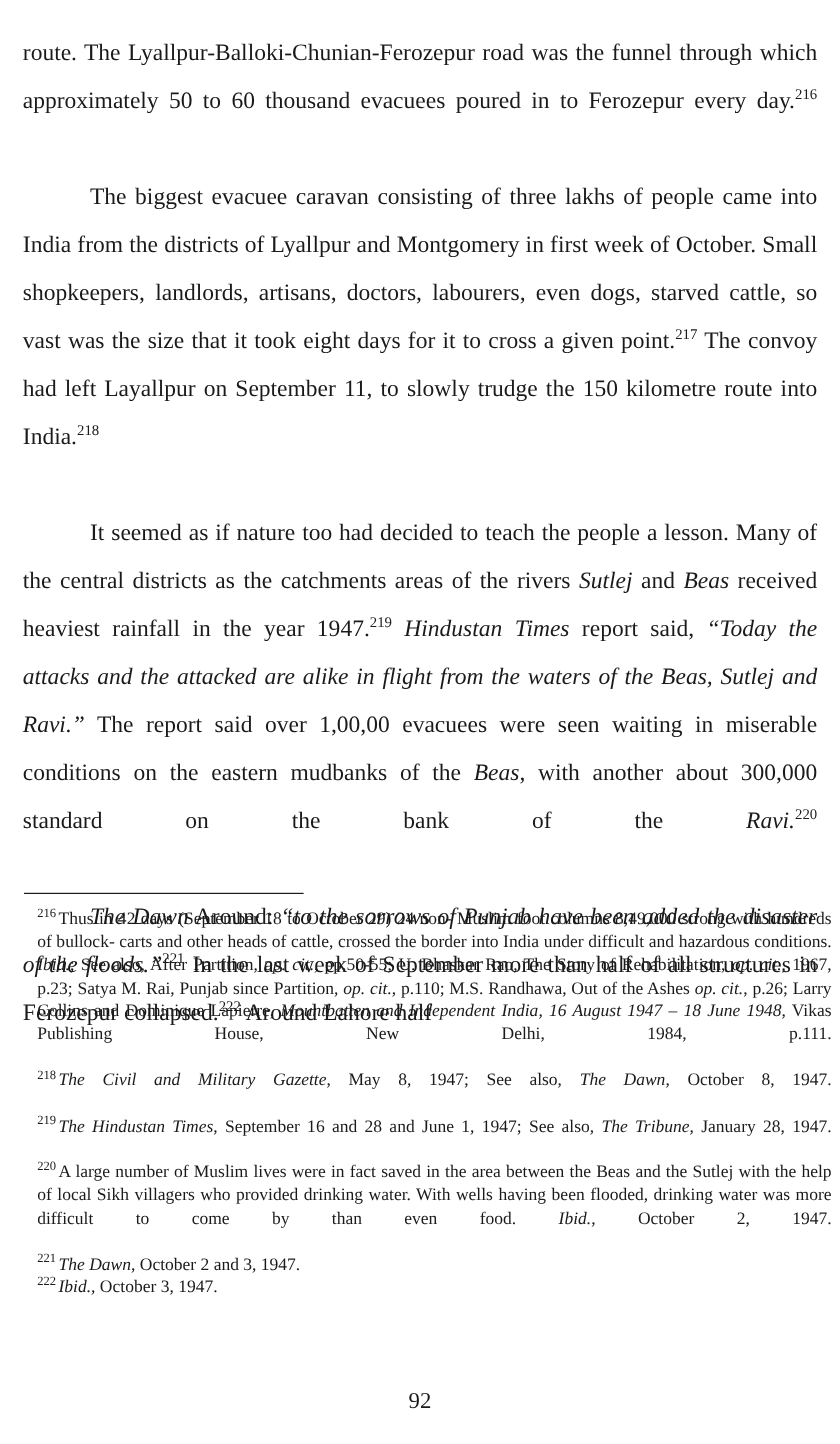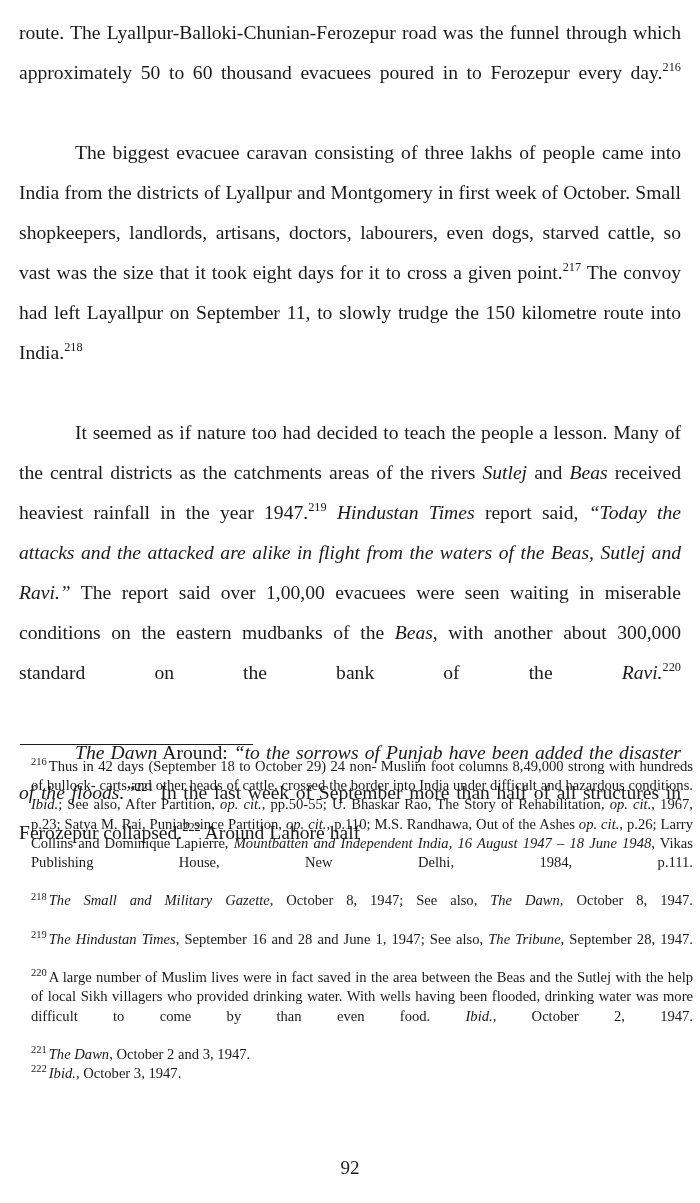--- a/index.html
+++ b/index.html
@@ -15,21 +15,21 @@
     color: #1a1a1a;
     overflow: hidden;
   }
 
   .page {
     position: absolute;
     left: 0; top: 0;
     width: 700px;
     height: 1203px;
     box-sizing: border-box;
-    padding: 0 19px;
+    padding: 12px 19px;
   }
 
   
   .body-block {
     margin-top: 13px;
   }
   .para {
     font-size: 19.6px;
     line-height: 40px;
     text-align: justify;
@@ -116,22 +116,22 @@
     <p class="para"><span>route. The Lyallpur-Balloki-Chunian-Ferozepur road was the funnel through which approximately 50 to 60 thousand evacuees poured in to Ferozepur every day.</span><sup class="fnref">216</sup></p>
     <p class="para indent"><span>The biggest evacuee caravan consisting of three lakhs of people came into India from the districts of Lyallpur and Montgomery in first week of October. Small shopkeepers, landlords, artisans, doctors, labourers, even dogs, starved cattle, so vast was the size that it took eight days for it to cross a given point.</span><sup class="fnref">217</sup><span> The convoy had left Layallpur on September 11, to slowly trudge the 150 kilometre route into India.</span><sup class="fnref">218</sup></p>
     <p class="para indent"><span>It seemed as if nature too had decided to teach the people a lesson. Many of the central districts as the catchments areas of the rivers </span><i>Sutlej</i><span> and </span><i>Beas</i><span> received heaviest rainfall in the year 1947.</span><sup class="fnref">219</sup><span> </span><i>Hindustan Times</i><span> report said, </span><i>“Today the attacks and the attacked are alike in flight from the waters of the Beas, Sutlej and Ravi.”</i><span> The report said over 1,00,00 evacuees were seen waiting in miserable conditions on the eastern mudbanks of the </span><i>Beas</i><span>, with another about 300,000 standard on the bank of the </span><i>Ravi.</i><sup class="fnref">220</sup></p>
     <p class="para nolast indent"><i>The Dawn</i><span> Around: </span><i>“to the sorrows of Punjab have been added the disaster of the floods.”</i><sup class="fnref">221</sup><span> In the last week of September more than half of all structures in Ferozepur collapsed.</span><sup class="fnref">222</sup><span> Around Lahore half</span></p>
   </div>
 
   <div class="fn-rule"></div>
 
   <div class="footnotes">
     <p class="fn"><sup class="num">216</sup><span>Thus in 42 days (September 18 to October 29) 24 non- Muslim foot columns 8,49,000 strong with hundreds of bullock- carts and other heads of cattle, crossed the border into India under difficult and hazardous conditions. </span><i>Ibid.</i><span>; See also, After Partition, </span><i>op. cit.</i><span>, pp.50-55; U. Bhaskar Rao, The Story of Rehabilitation, </span><i>op. cit.</i><span>, 1967, p.23; Satya M. Rai, Punjab since Partition, </span><i>op. cit.</i><span>, p.110; M.S. Randhawa, Out of the Ashes </span><i>op. cit.</i><span>, p.26; Larry Collins and Dominique Lapierre, </span><i>Mountbatten and Independent India, 16 August 1947 – 18 June 1948</i><span>, Vikas Publishing House, New Delhi, 1984, p.111.</span></p>
-    <p class="fn"><sup class="num">218</sup><i>The Small and Military Gazette</i><span>, October 8, 1947; See also, </span><i>The Dawn</i><span>, October 8, 1947.</span></p>
-    <p class="fn"><sup class="num">219</sup><i>The Hindustan Times</i><span>, September 16 and 28 and June 1, 1947; See also, </span><i>The Tribune</i><span>, September 28, 1947.</span></p>
+    <p class="fn"><sup class="num">218</sup><i>The Civil and Military Gazette</i><span>, May 8, 1947; See also, </span><i>The Dawn</i><span>, October 8, 1947.</span></p>
+    <p class="fn"><sup class="num">219</sup><i>The Hindustan Times</i><span>, September 16 and 28 and June 1, 1947; See also, </span><i>The Tribune</i><span>, January 28, 1947.</span></p>
     <p class="fn"><sup class="num">220</sup><span>A large number of Muslim lives were in fact saved in the area between the Beas and the Sutlej with the help of local Sikh villagers who provided drinking water. With wells having been flooded, drinking water was more difficult to come by than even food. </span><i>Ibid.</i><span>, October 2, 1947.</span></p>
     <p class="fn nolast"><sup class="num">221</sup><i>The Dawn</i><span>, October 2 and 3, 1947.</span></p>
     <p class="fn nolast"><sup class="num">222</sup><i>Ibid.,</i><span> October 3, 1947.</span></p>
   </div>
 
   <div class="page-number">92</div>
 
 </div>
 
 </body></html>

